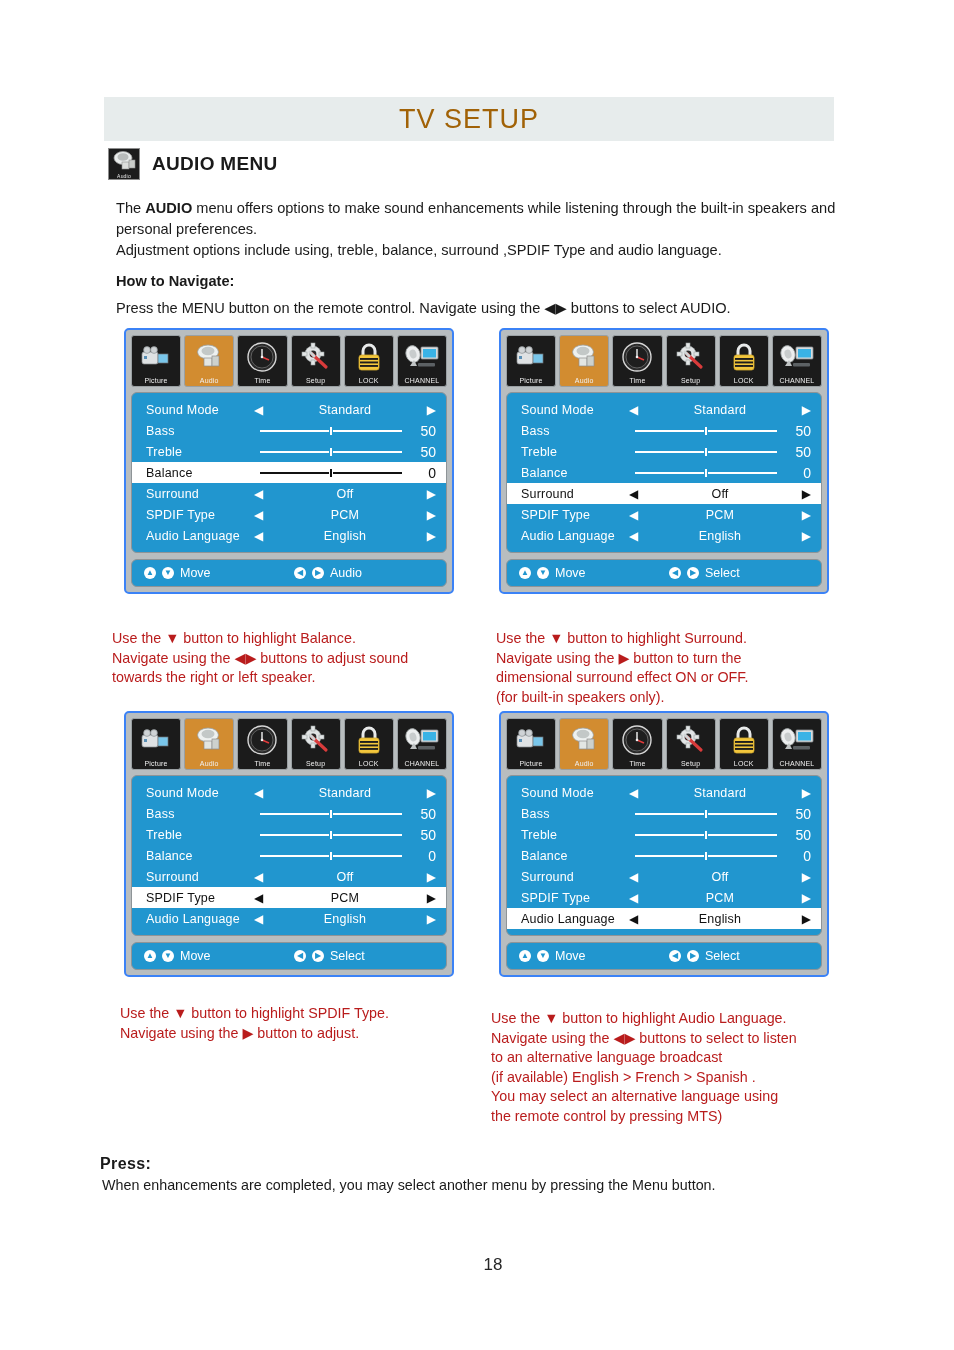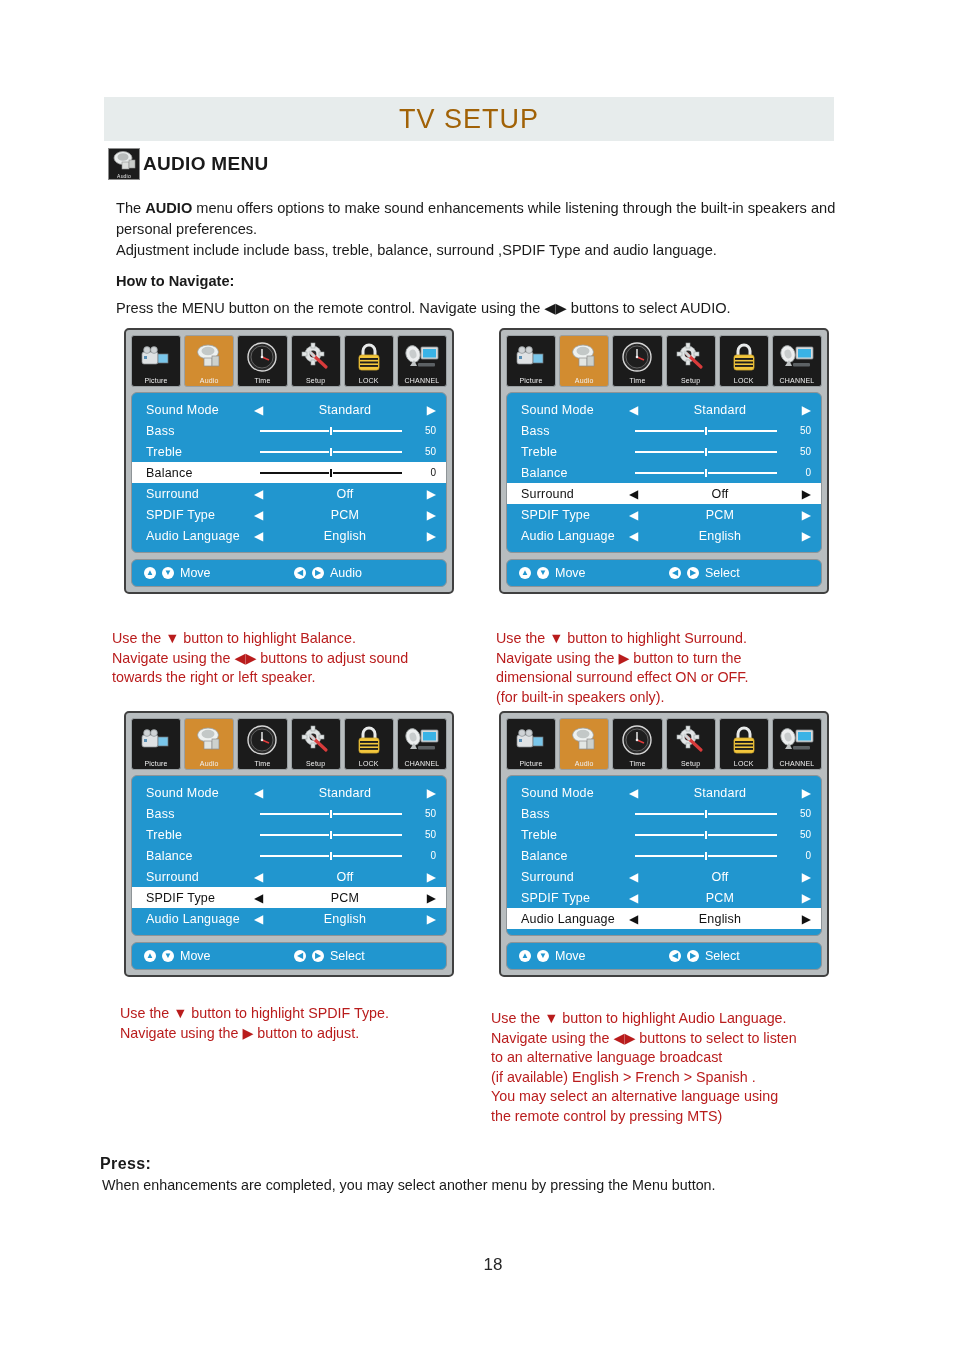--- a/index.html
+++ b/index.html
@@ -36,21 +36,21 @@
     font-family: "Liberation Sans", sans-serif;
   }
 
   
   .section-head {
     position: absolute;
     left: 108px;
     top: 148px;
     display: flex;
     align-items: center;
-    gap: 3px;
+    gap: 12px;
   }
   .head-icon {
     width: 32px;
     height: 32px;
     background: #1c1c1c;
     border: 1px solid #8d8d8d;
     position: relative;
     overflow: hidden;
     box-sizing: border-box;
   }
@@ -95,21 +95,21 @@
     top: 298px;
     width: 770px;
     font-size: 14.6px;
     line-height: 21px;
   }
 
   
   .osd {
     position: absolute;
     background: #b8bdbf;
-    border: 2px solid #404040;
+    border: 2px solid #3b82f6;
     border-radius: 5px;
     padding: 5px;
     box-sizing: border-box;
   }
   .osd-tabs {
     display: flex;
     gap: 3px;
   }
   .tab {
     width: 51px;
@@ -209,21 +209,21 @@
     border: 1px solid #2196cf;
     box-sizing: border-box;
   }
   .row.hl .track .knob {
     background: #111111;
     border-color: #ffffff;
   }
   .row .num {
     flex: 0 0 28px;
     text-align: right;
-    font-size: 10px;
+    font-size: 14px;
   }
 
   .osd-foot {
     margin-top: 6px;
     background: #2196cf;
     border: 1px solid #8e9497;
     border-radius: 6px;
     height: 28px;
     display: flex;
     align-items: center;
@@ -306,21 +306,21 @@
       <rect x="13" y="13" width="7" height="7" fill="#dcdedc" stroke="#8e8e8e" stroke-width="0.6"></rect>
       <rect x="20" y="11" width="6" height="8" fill="#c9ccc9" stroke="#8e8e8e" stroke-width="0.6"></rect>
     </svg>
     <span class="mini-label">Audio</span>
   </div>
   <div class="section-title">AUDIO MENU</div>
 </div>
 
 <div class="intro">
   <span>The </span><b>AUDIO</b><span> menu offers options to make sound enhancements while listening through the built-in speakers and personal preferences.</span><br>
-  <span>Adjustment include include bass, treble, balance, surround ,SPDIF Type and audio language.</span>
+  <span>Adjustment options include using, treble, balance, surround ,SPDIF Type and audio language.</span>
 </div>
 
 <div class="howto-label">How to Navigate:</div>
 <div class="howto-text">Press the MENU button on the remote control. Navigate using the ◀▶ buttons to select AUDIO.</div>
 
 <div class="osd" id="osd-0" style="left:124px; top:328px; width:330px;">
     <div class="osd-tabs">
       <div class="tab">
         <span class="icon-art">
           <svg width="34" height="26" viewBox="0 0 34 26">

